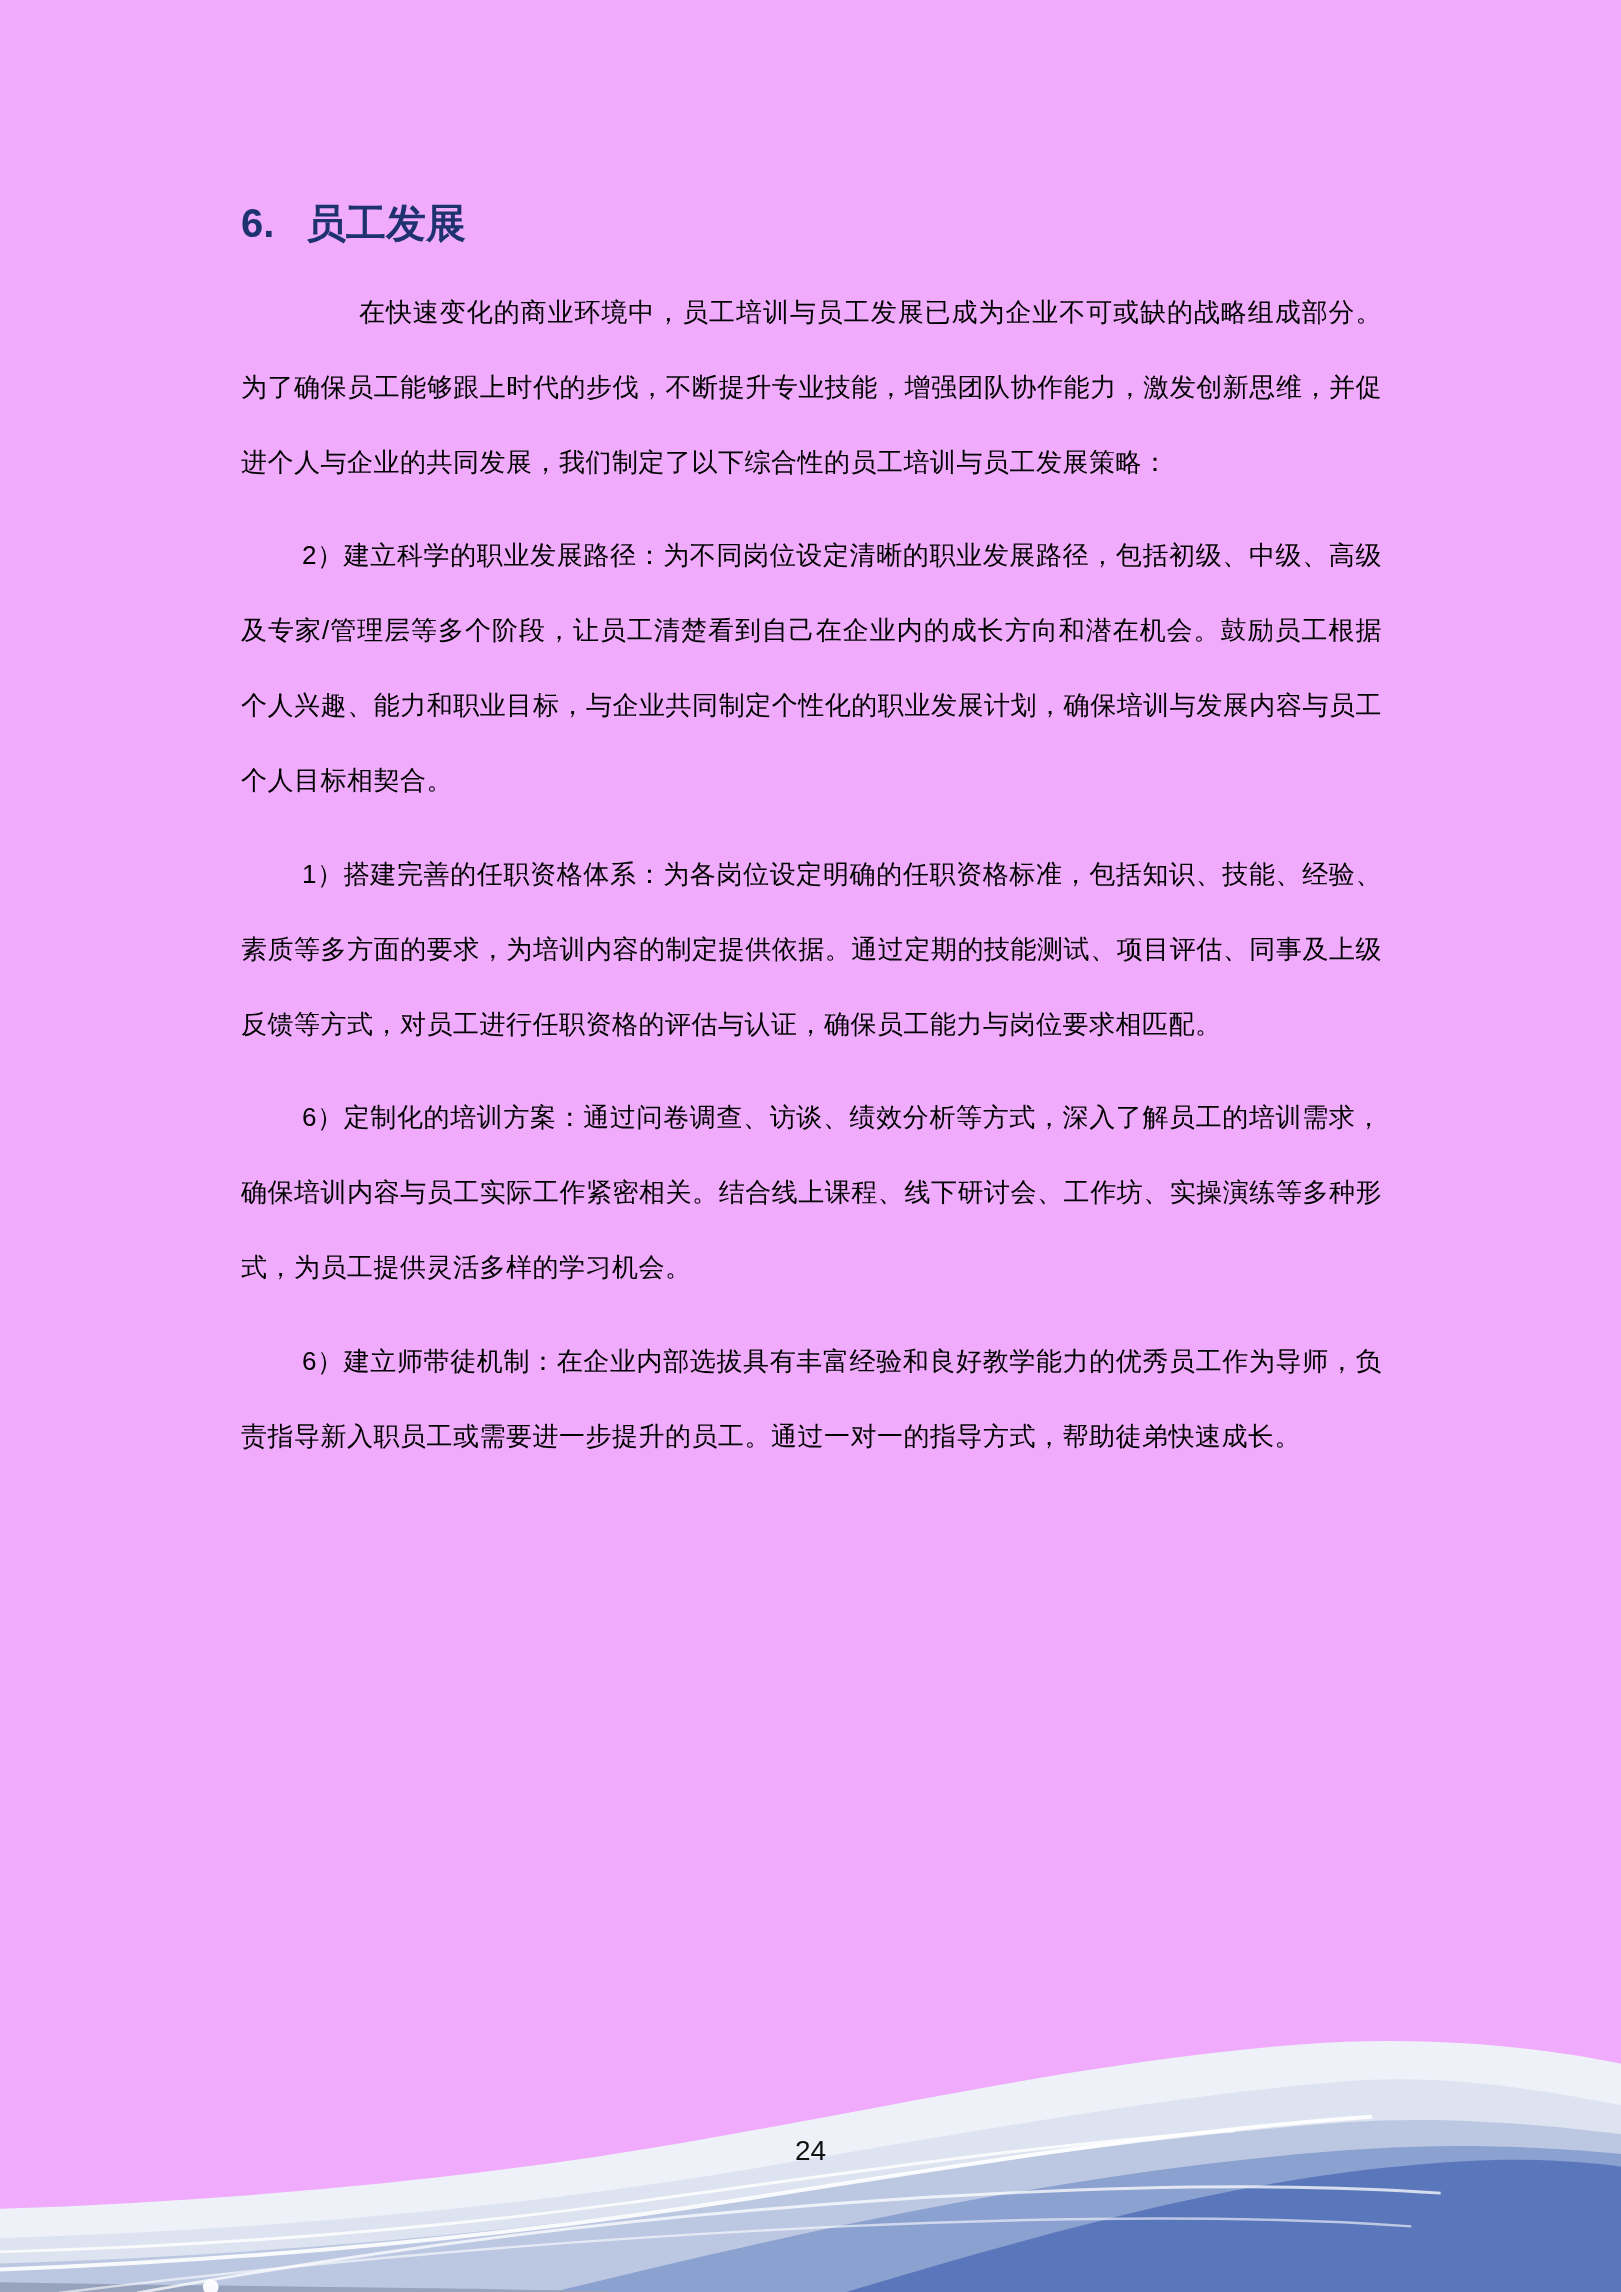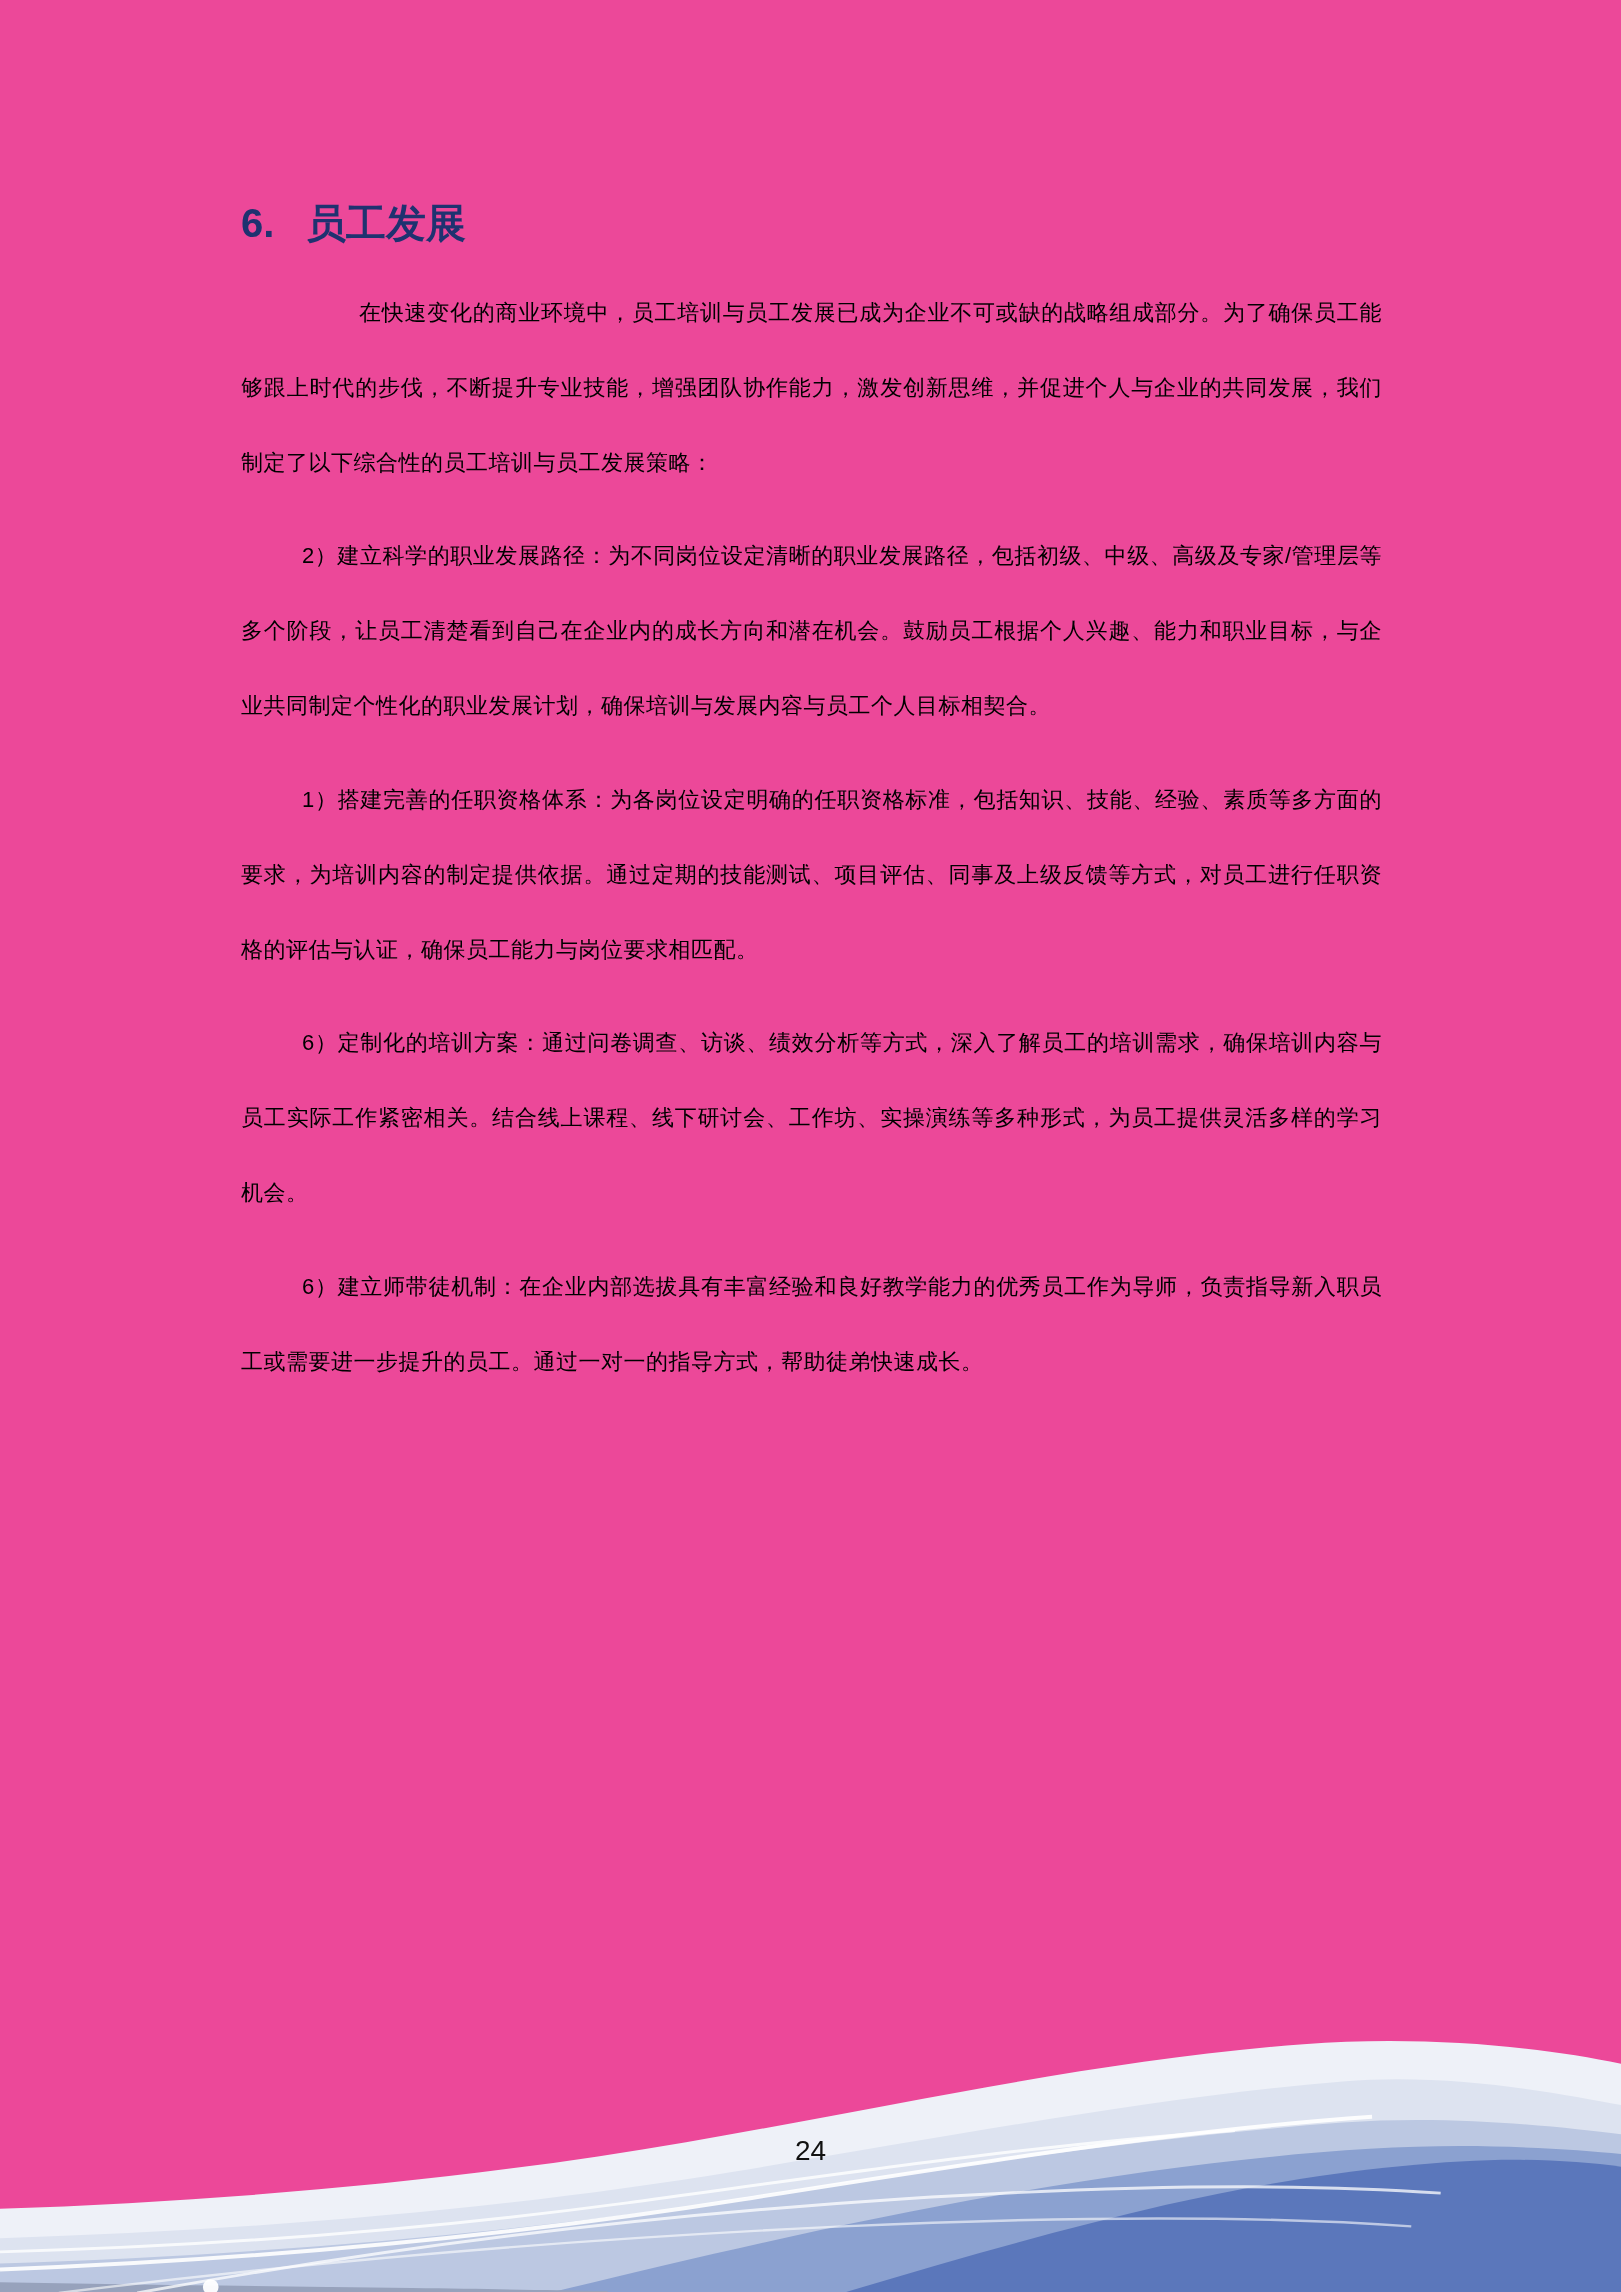--- a/index.html
+++ b/index.html
@@ -4,21 +4,21 @@
 <style>
   html, body {
     margin: 0;
     padding: 0;
     background: #ffffff;
   }
   .page {
     position: relative;
     width: 1621px;
     height: 2293px;
-    background: #ec4899;
+    background: #f0abfc;
     overflow: hidden;
     font-family: "Liberation Sans", sans-serif;
   }
   .content {
     position: absolute;
     left: 241px;
     top: 198px;
     width: 1141px;
   }
   .section-heading {
@@ -28,21 +28,21 @@
     font-weight: 700;
     color: #1f3270;
     letter-spacing: 0px;
   }
   .section-heading .num {
     display: inline-block;
     width: 65px;
   }
   .content p {
     margin: 0 0 18.6px 0;
-    font-size: 22px;
+    font-size: 26px;
     line-height: 75px;
     color: #000000;
     text-align: justify;
     letter-spacing: 0.5px;
   }
   .content p.intro { text-indent: 118px; }
   .content p.item  { text-indent: 61px;  }
   .footer-wave {
     position: absolute;
     left: 0;

